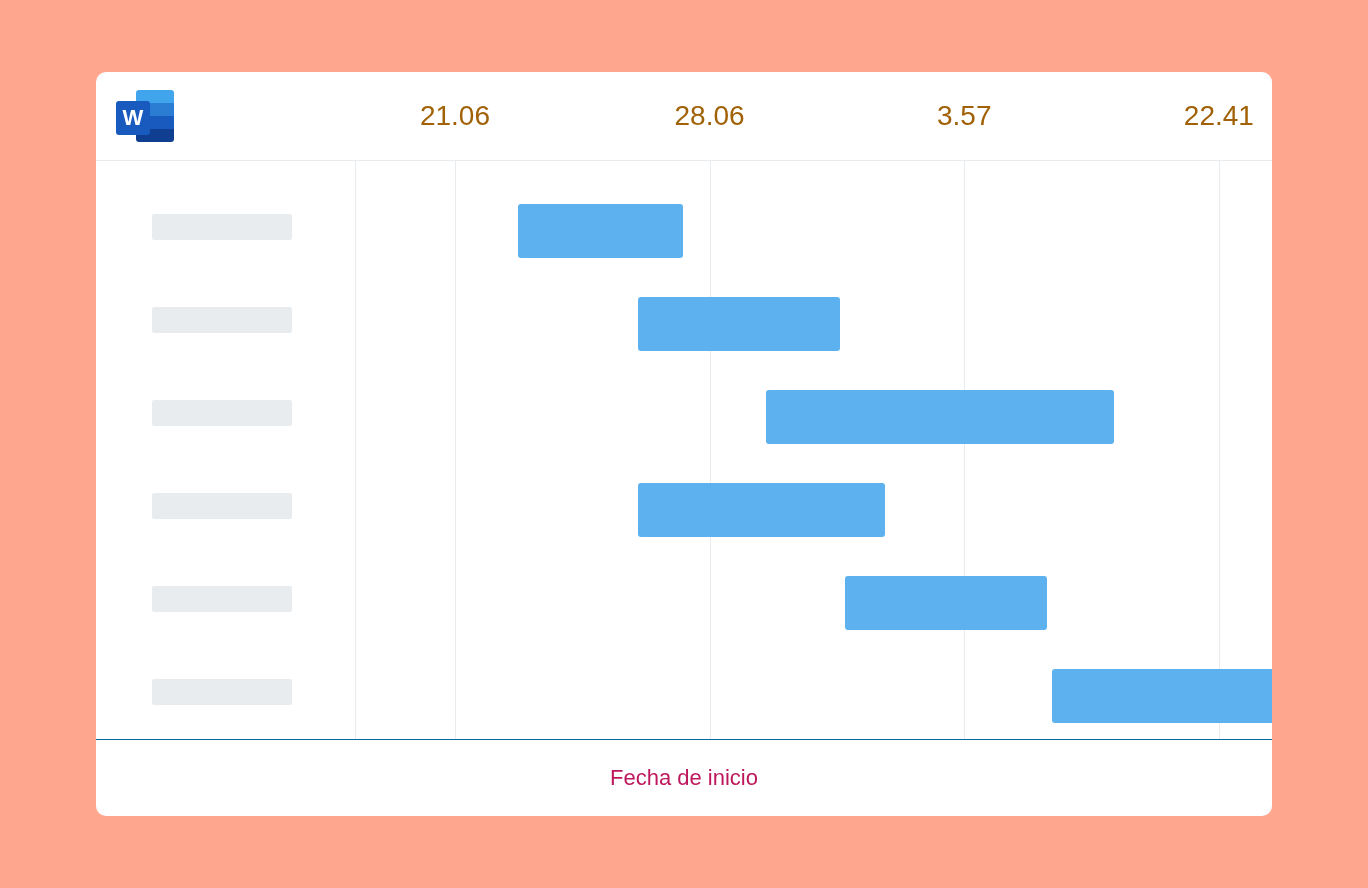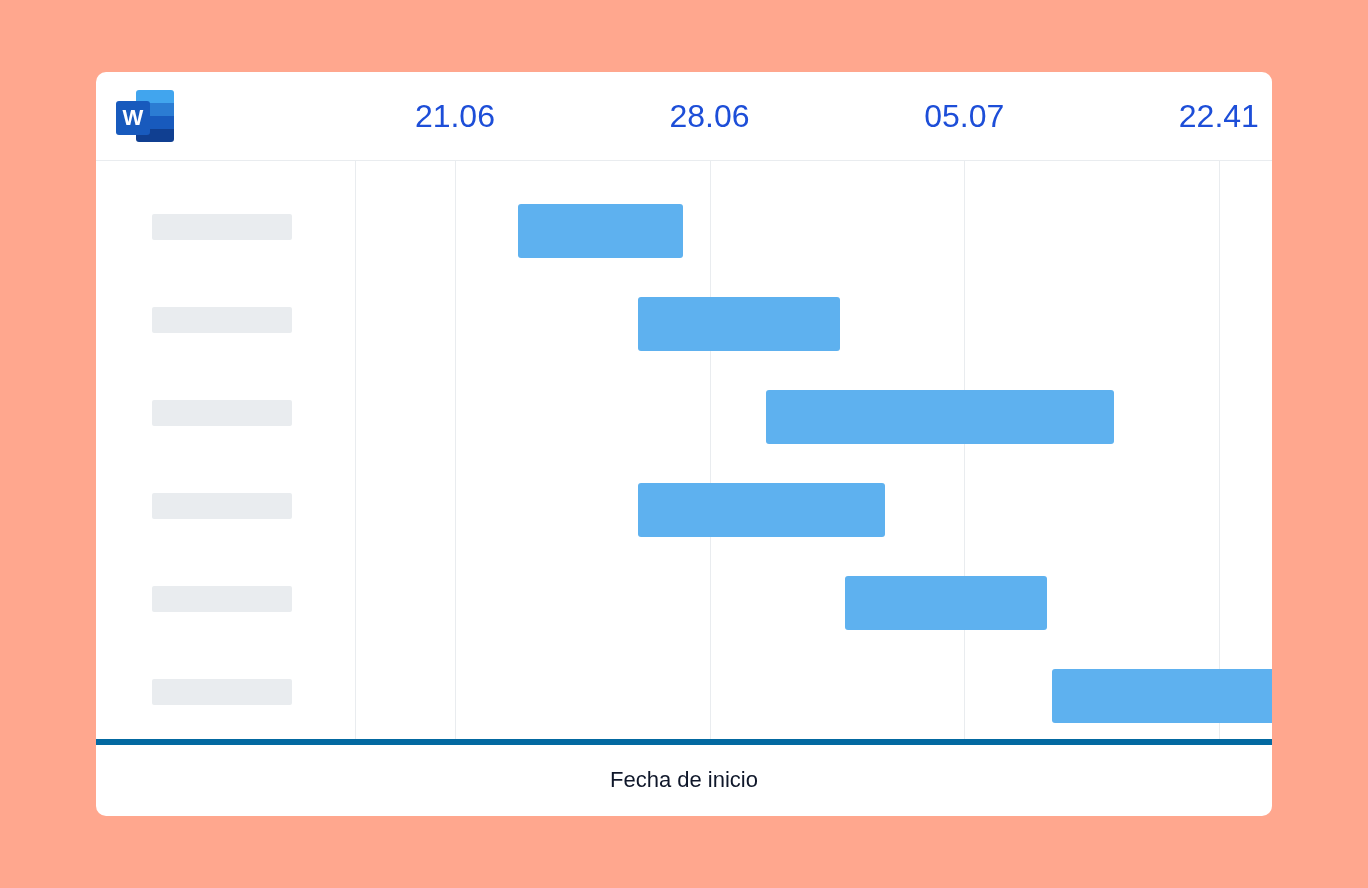--- a/index.html
+++ b/index.html
@@ -73,22 +73,22 @@
   }
   .date-axis {
     flex: 1;
     position: relative;
     height: 100%;
   }
   .date-label {
     position: absolute;
     top: 50%;
     transform: translate(-50%, -50%);
-    font-size: 32px;
-    color: #1d4ed8;
+    font-size: 28px;
+    color: #a16207;
   }
   .body {
     flex: 1;
     display: flex;
     position: relative;
   }
   .task-col {
     width: 260px;
     border-right: 1px solid #e9ecef;
     display: flex;
@@ -129,27 +129,27 @@
   }
   .gantt-bar {
     position: absolute;
     top: 23px;
     height: 54px;
     background: #5EB1EF;
     border-radius: 3px;
   }
   .footer {
     height: 80px;
-    border-top: 6px solid #0369a1;
+    border-top: 1px solid #0369a1;
     display: flex;
     align-items: center;
     justify-content: center;
     gap: 52px;
     font-size: 22px;
-    color: #0f172a;
+    color: #be185d;
   }
   .legend-item {
     display: flex;
     align-items: center;
     gap: 16px;
   }
   .swatch {
     width: 26px;
     height: 26px;
     background: #5EB1EF;
@@ -169,21 +169,21 @@
             <div class="b2"></div>
             <div class="b3"></div>
             <div class="b4"></div>
         </div>
         <div class="word-w">W</div>
       </div>
     </div>
     <div class="date-axis">
       <span class="date-label" style="left:10.8%">21.06</span>
       <span class="date-label" style="left:38.6%">28.06</span>
-      <span class="date-label" style="left:66.4%">05.07</span>
+      <span class="date-label" style="left:66.4%">3.57</span>
       <span class="date-label" style="left:94.2%">22.41</span>
     </div>
   </div>
 
   <div class="body">
     <div class="task-col">
       <div class="task-row">
           <div class="task-ph"></div>
         </div>
       <div class="task-row">

